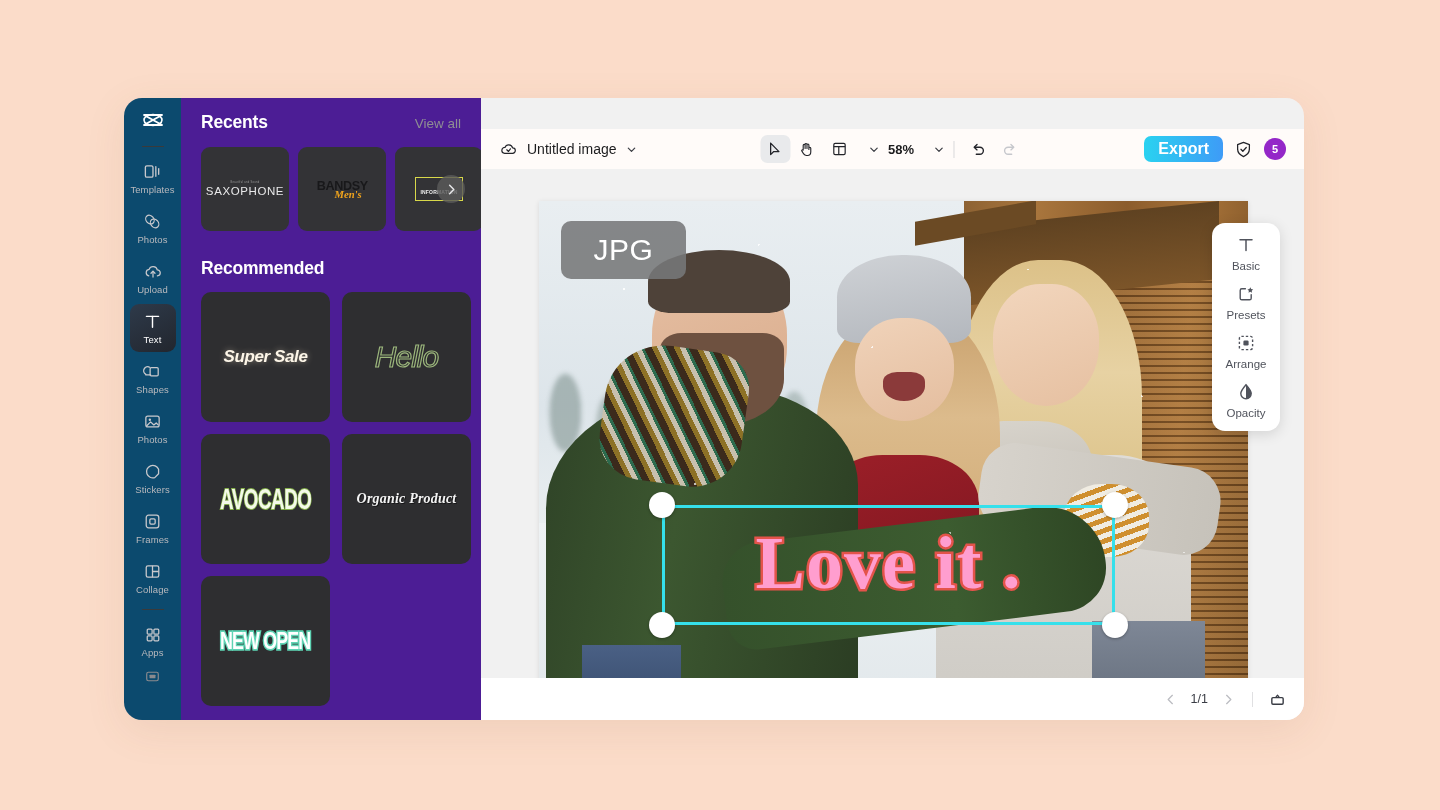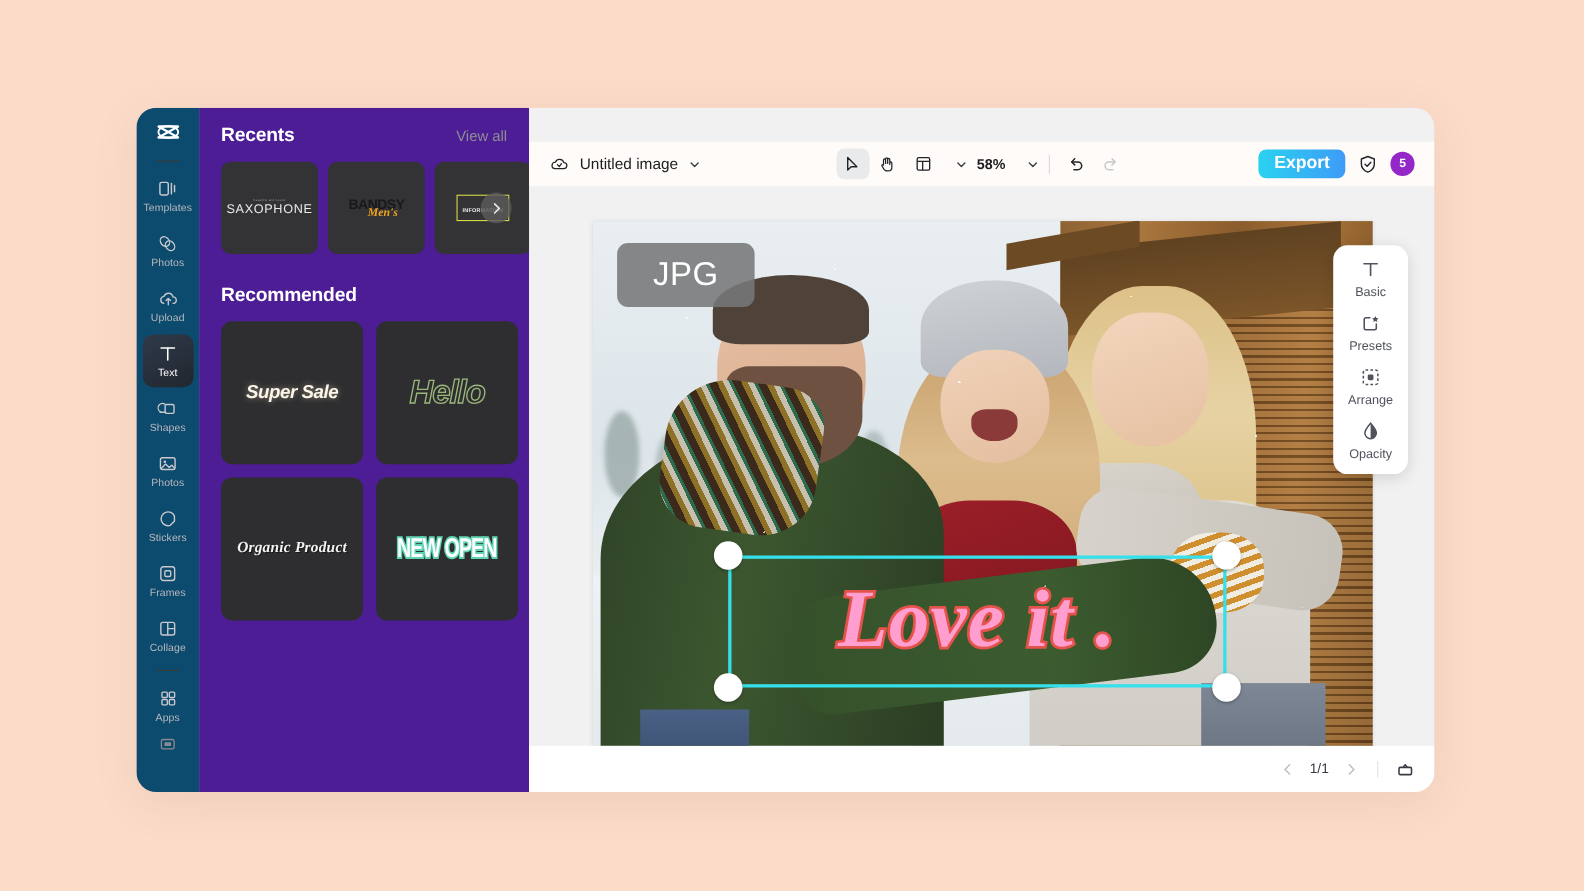--- a/index.html
+++ b/index.html
@@ -111,21 +111,21 @@
     cursor: pointer; overflow: hidden;
   }
   .t-supersale {
     font-family: "Liberation Sans", sans-serif;
     font-size: 17px; font-weight: bold; font-style: italic;
     color: #fdf6e8; letter-spacing: -.4px;
     text-shadow: 0 0 6px rgba(255,240,210,.45);
   }
   .t-hello {
     font-family: "Liberation Sans", sans-serif;
-    font-size: 30px; font-weight: bold; font-style: italic;
+    font-size: 30px; font-weight: normal; font-style: italic;
     color: transparent; letter-spacing: -1px;
     -webkit-text-stroke: 1.2px #9cb77c;
   }
   .t-avocado {
     font-family: "Liberation Sans Narrow","Liberation Sans",sans-serif;
     font-size: 24px; font-weight: bold;
     color: #f4fae8; letter-spacing: -.5px;
     transform: scaleX(.78) scaleY(1.25);
     -webkit-text-stroke: 1.6px #86b24a;
     paint-order: stroke fill;
@@ -313,21 +313,21 @@
   }
 
   
   #text-object {
     position: absolute; left: 123px; top: 304px;
     width: 453px; height: 120px;
     display: flex; align-items: center; justify-content: center;
   }
   #love-it {
     font-family: "Liberation Serif", serif;
-    font-size: 74px; font-weight: bold; font-style: italic;
+    font-size: 74px; font-weight: bold; 
     color: #FF9ECF;
     letter-spacing: 1px;
     -webkit-text-stroke: 5px #E4534A;
     paint-order: stroke fill;
     white-space: nowrap;
     transform: translateY(-2px);
     text-align: center;
   }
   #selection-box {
     position: absolute; left: 123px; top: 304px;
@@ -542,20 +542,23 @@
     </div>
 
     <div class="section-title">Recommended</div>
 
     <div class="rec-grid">
       <div class="rec-card">
         <span class="t-supersale">Super Sale</span>
       </div>
       <div class="rec-card">
         <span class="t-hello">Hello</span>
+      </div>
+      <div class="rec-card">
+        <span class="t-avocado">AVOCADO</span>
       </div>
       <div class="rec-card">
         <span class="t-organic">Organic Product</span>
       </div>
       <div class="rec-card">
         <span class="t-newopen">NEW OPEN</span>
       </div>
     </div>
   </div>
 

